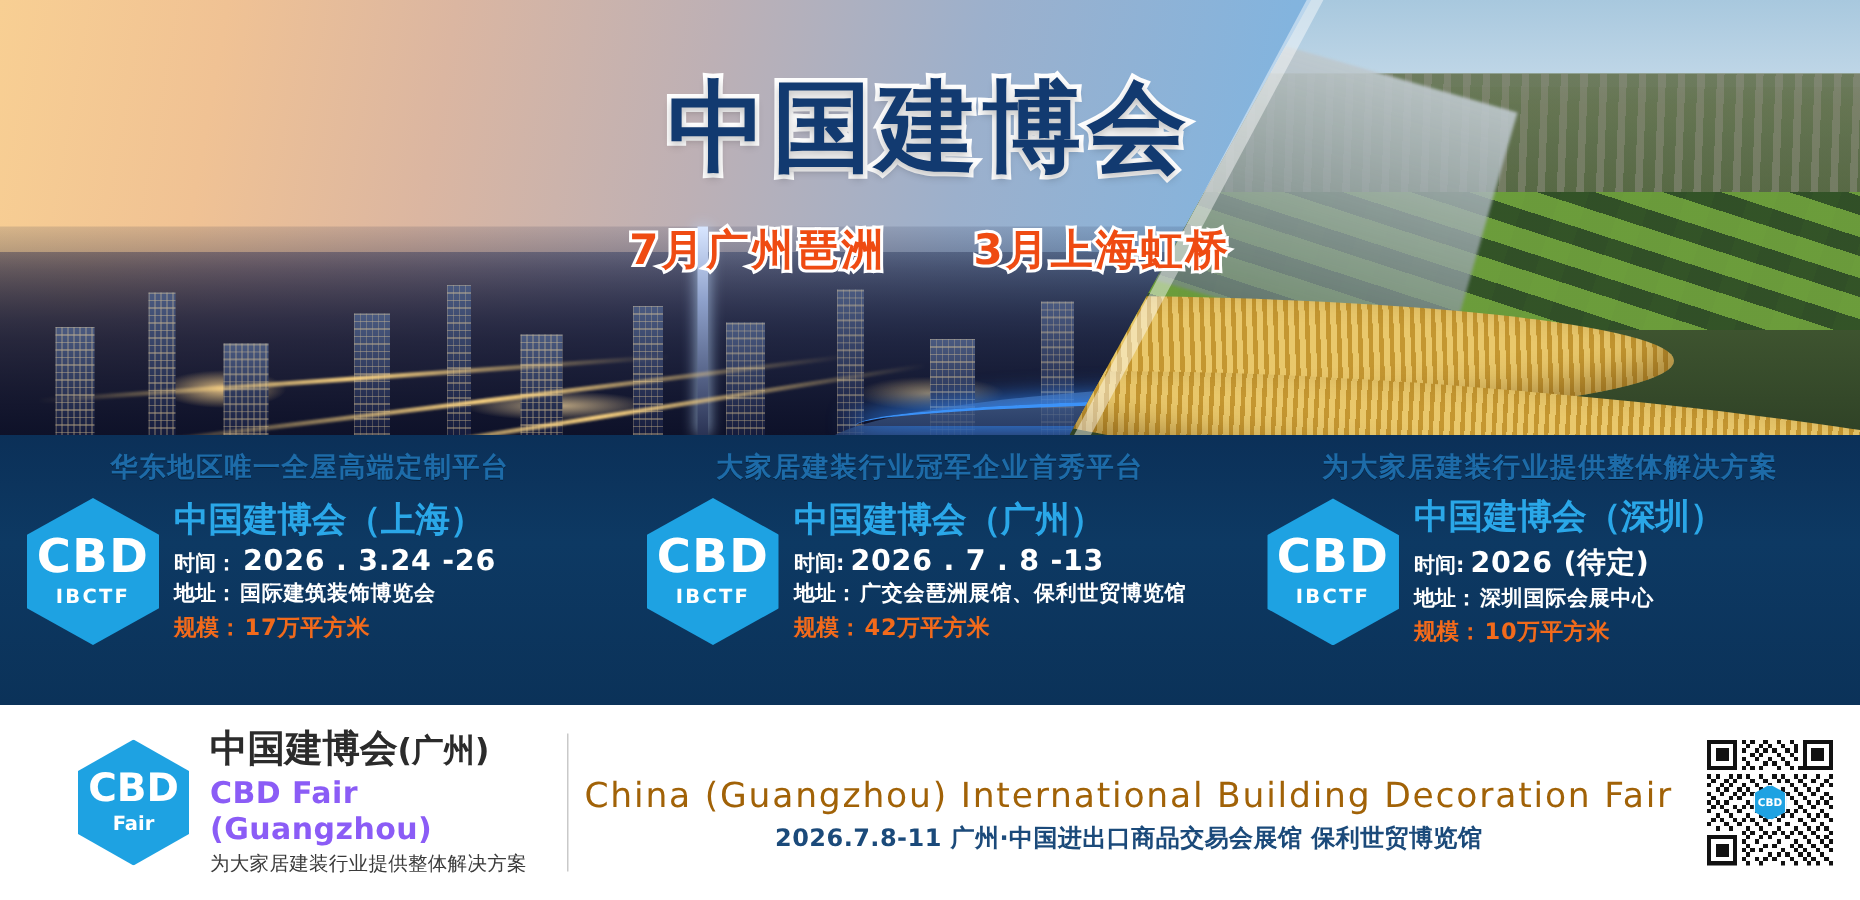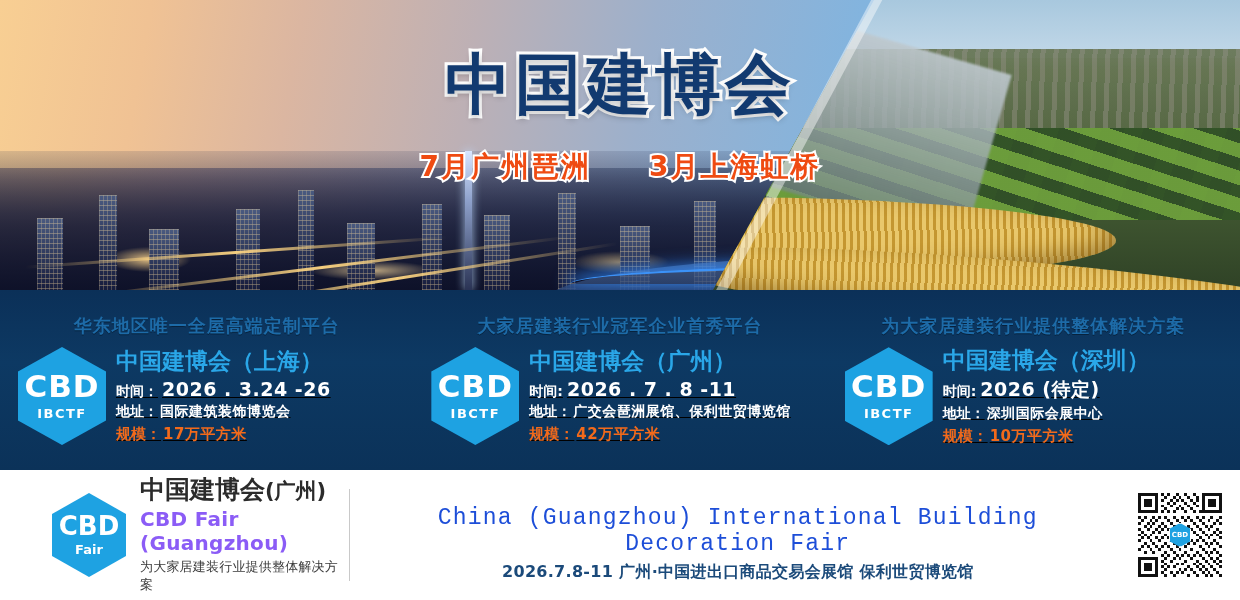--- a/index.html
+++ b/index.html
@@ -127,42 +127,42 @@
     font-size:28px; font-weight:bold; letter-spacing:2px;
     color:#ef4b12; -webkit-text-stroke:4px #ffffff; paint-order:stroke fill;
   }
 
   
   .mid {
     position:absolute; left:0; top:290px; width:1240px; height:180px;
     background:linear-gradient(to bottom,#0b3058 0%,#0d3963 40%,#0b3259 100%);
     display:flex;
   }
-  .card { position:relative; flex:1 1 0; padding-top:24px; }
+  .card { position:relative; flex:1 1 0; padding-top:9px; }
   .card + .card { }
   .card-tag {
     text-align:center; font-size:18px; font-weight:bold; letter-spacing:1px;
     color:#1d6ba8; text-shadow:0 1px 0 rgba(0,0,0,.35);
   }
   .card-body { display:flex; align-items:center; margin-top:9px; padding-left:18px; }
   .hexlogo {
     width:88px; height:98px; flex:0 0 88px; position:relative;
     background:#1ea2e2;
     -webkit-clip-path:polygon(50% 0%,100% 25%,100% 75%,50% 100%,0% 75%,0% 25%);
     clip-path:polygon(50% 0%,100% 25%,100% 75%,50% 100%,0% 75%,0% 25%);
     display:flex; flex-direction:column; align-items:center; justify-content:center;
   }
   .hexlogo .cbd { color:#fff; font-size:31px; font-weight:bold; letter-spacing:1px; line-height:1; }
   .hexlogo .ibctf { color:#fff; font-size:13px; font-weight:bold; letter-spacing:1.5px; margin-top:4px; }
   .card-txt { margin-left:10px; }
   .card-h {
     color:#2aa7e8; font-size:23px; font-weight:bold; letter-spacing:0px; line-height:1.2;
     white-space:nowrap;
   }
-  .row { display:flex; align-items:baseline; white-space:nowrap; margin-top:2px;text-decoration:underline; }
+  .row { display:flex; align-items:baseline; white-space:nowrap; margin-top:2px; }
   .row .k { color:#ffffff; font-size:14px; font-weight:bold; }
   .row .v { color:#ffffff; font-size:19px; font-weight:bold; margin-left:4px; letter-spacing:.5px; }
   .row.addr .k, .row.addr .v { font-size:14px; font-weight:bold; }
   .row.addr .v { font-size:14px; margin-left:2px; }
   .row.scale { margin-top:4px; }
   .row.scale .k, .row.scale .v { color:#f26a1b; font-size:15px; font-weight:bold; }
   .row.scale .v { margin-left:2px; }
 
   
   .footer {
@@ -179,21 +179,21 @@
   .f-hex .cbd { color:#fff; font-size:26px; font-weight:bold; line-height:1; }
   .f-hex .fair { color:#fff; font-size:13px; font-weight:bold; margin-top:3px; }
   .f-logo-txt { margin-left:14px; }
   .f-cn { color:#2b2b2b; font-size:25px; font-weight:bold; letter-spacing:0; line-height:1.15; }
   .f-cn .sm { font-size:21px; }
   .f-en { color:#8b5cf6; font-size:20px; margin-top:2px; letter-spacing:.3px;font-weight:bold; }
   .f-slogan { color:#3a3a3a; font-size:13px; margin-top:3px; letter-spacing:.2px; }
   .f-div { width:1px; height:92px; background:#c9c9c9; flex:0 0 1px; }
   .f-main { flex:1 1 auto; text-align:center; padding-left:6px; }
   .f-t1 { color:#1b4a7a; font-size:31px; font-weight:bold; letter-spacing:0px; line-height:1.2; }
-  .f-t2 { color:#1d4ed8; font-size:23px; letter-spacing:1.2px; margin-top:18px;font-family:Liberation Mono, monospace; }
+  .f-t2 { color:#a16207; font-size:23px; letter-spacing:1.2px; margin-top:18px; }
   .f-t3 { color:#1b4a7a; font-size:16px; font-weight:bold; margin-top:5px; letter-spacing:.3px; }
   .f-qr { width:120px; flex:0 0 120px; display:flex; align-items:center; justify-content:center; }
   .qr { position:relative; width:84px; height:84px; background:#fff; }
   .qr svg { display:block; }
   .qr-logo {
     position:absolute; left:50%; top:50%; transform:translate(-50%,-50%);
     width:22px; height:24px; background:#1ea2e2;
     -webkit-clip-path:polygon(50% 0%,100% 25%,100% 75%,50% 100%,0% 75%,0% 25%);
     clip-path:polygon(50% 0%,100% 25%,100% 75%,50% 100%,0% 75%,0% 25%);
     display:flex; align-items:center; justify-content:center;
@@ -287,21 +287,21 @@
       <div class="card-tag">大家居建装行业冠军企业首秀平台</div>
       <div class="card-body">
         <div class="hexlogo">
           <span class="cbd">CBD</span>
           <span class="ibctf">IBCTF</span>
         </div>
         <div class="card-txt">
           <div class="card-h">中国建博会（广州）</div>
           <div class="row">
             <span class="k">时间:</span>
-            <span class="v">2026 . 7 . 8 -11</span>
+            <span class="v">2026 . 7 . 8 -13</span>
           </div>
           <div class="row addr">
             <span class="k">地址：</span>
             <span class="v">广交会琶洲展馆、保利世贸博览馆</span>
           </div>
           <div class="row scale">
             <span class="k">规模：</span>
             <span class="v">42万平方米</span>
           </div>
         </div>

